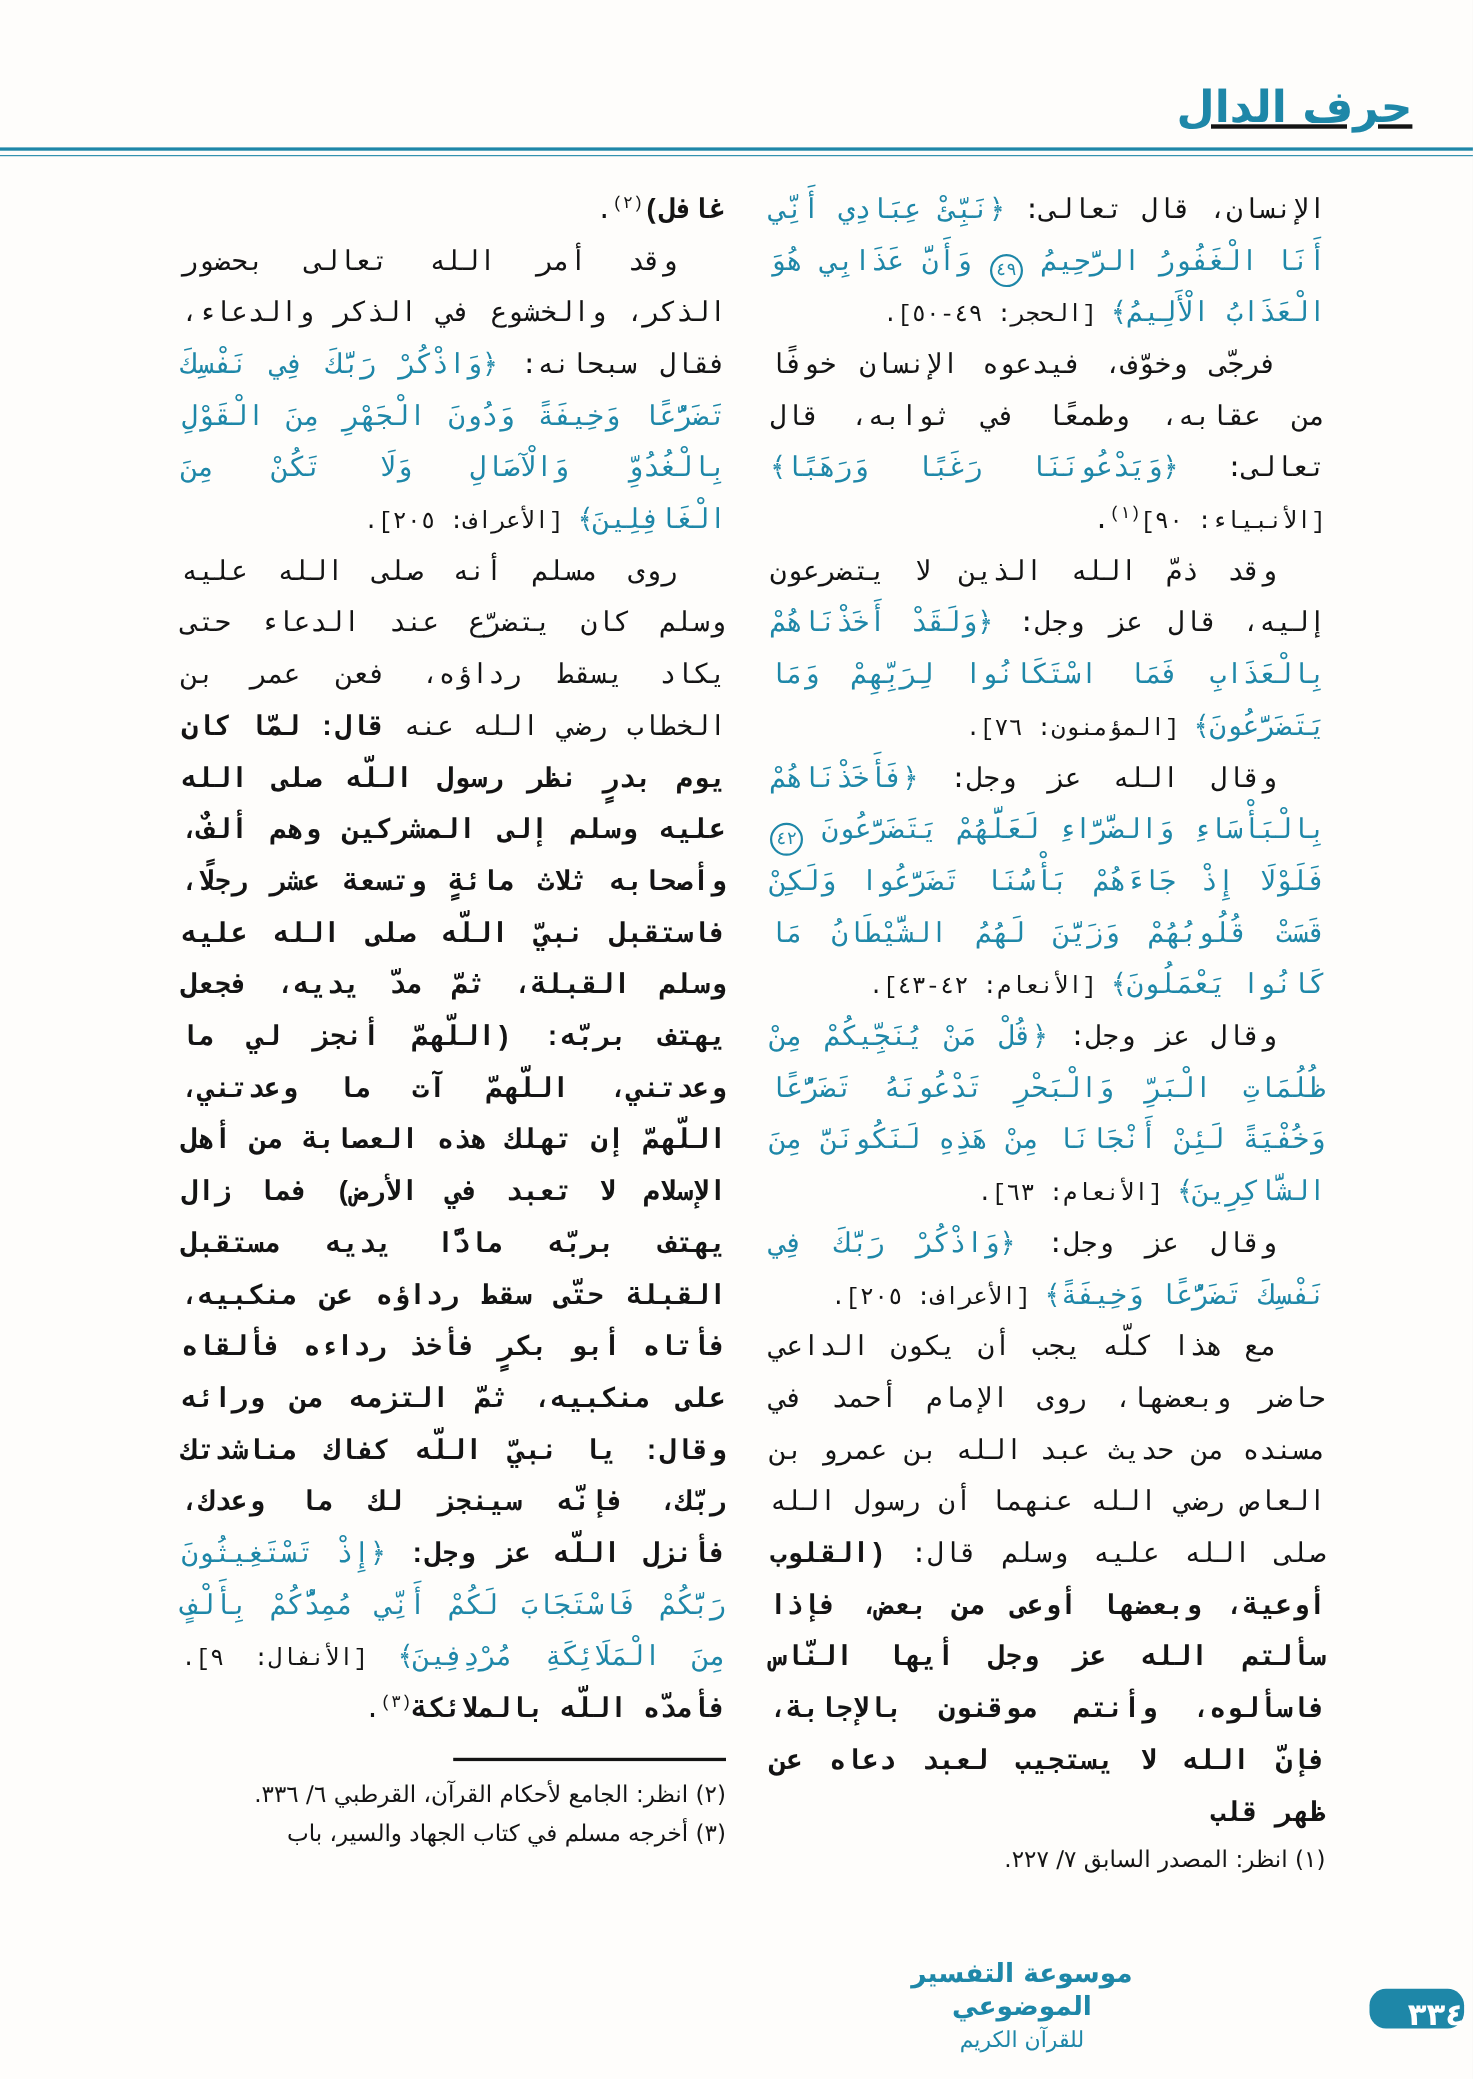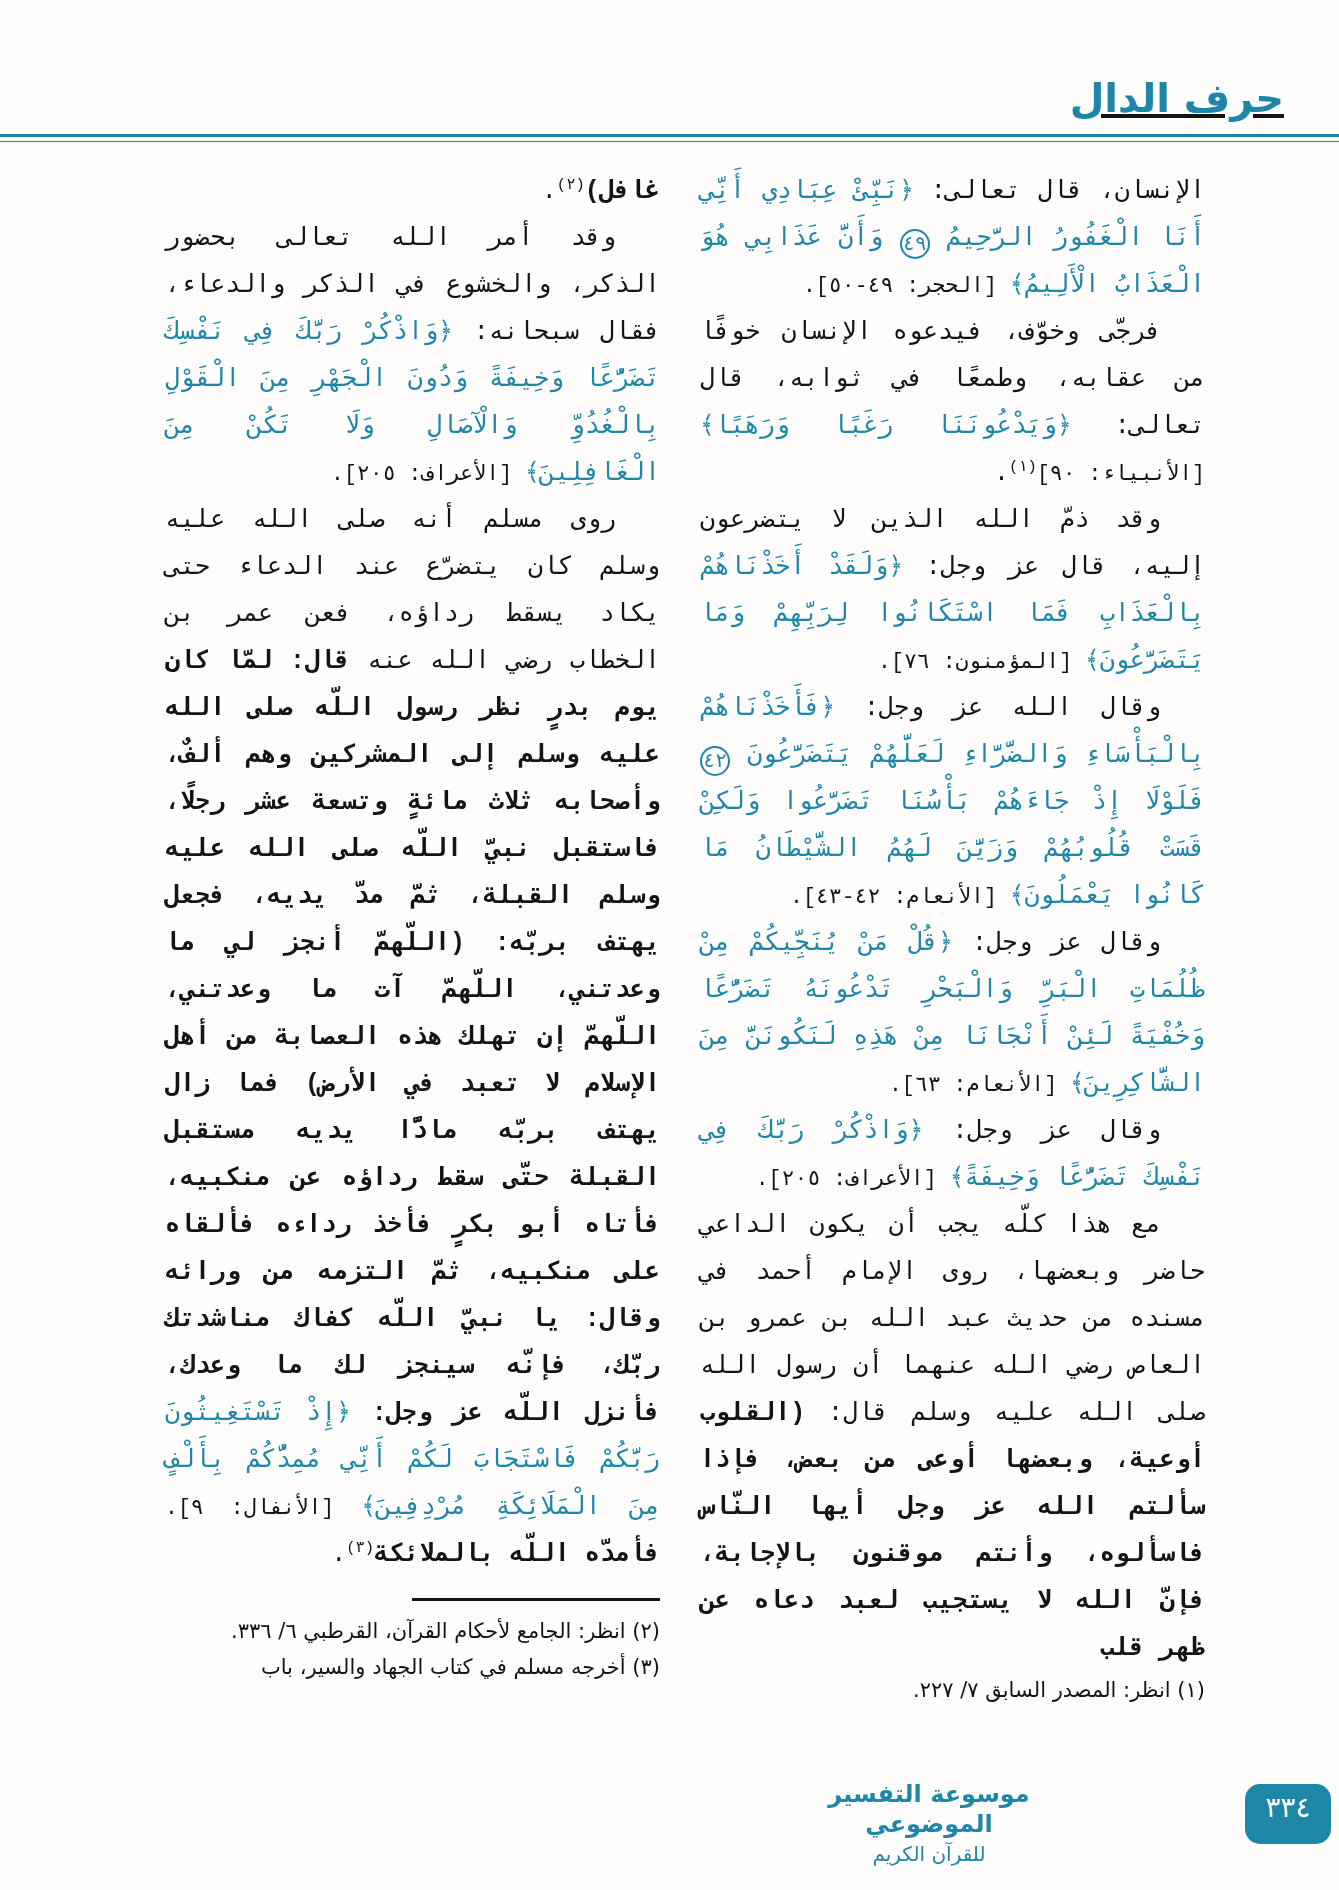--- a/index.html
+++ b/index.html
@@ -25,35 +25,35 @@
   .para{margin:0;padding:0;font-family:Liberation Mono, monospace;}
   .para.indent{text-indent:44px;}
   .seg-text{color:var(--ink);}
   .seg-bold{color:var(--ink);font-weight:bold;}
   .seg-verse{color:var(--accent);}
   .seg-ref{font-size:0.86em;}
   .fn-marker{font-size:0.62em;line-height:0;}
   .aya-num{
     display:inline-block;width:30px;height:30px;line-height:27px;
     border:2px solid var(--accent);border-radius:50%;
-    color:var(--accent);font-size:20px;text-align:center;
+    color:var(--accent);font-size:16px;text-align:center;
     vertical-align:-5px;text-indent:0;box-sizing:border-box;
   }
   .fn-rule{width:248px;border-top:3px solid var(--ink);margin:20px 0 12px;}
   .footnotes{font-size:21px;line-height:1.72;}
   .footnote{padding-right:42px;text-indent:-42px;text-align:justify;}
   .footnotes-right{}
   .logo{position:absolute;bottom:24px;right:292px;width:236px;text-align:center;color:var(--accent);}
   .logo-line1{font-size:24px;font-weight:bold;line-height:1.25;}
   .logo-line2{font-size:20px;letter-spacing:1px;margin-top:3px;}
   .page-badge{
     position:absolute;bottom:46px;right:8px;
-    width:86px;height:60px;border-radius:15px;
+    width:86px;height:36px;border-radius:15px;
     background:var(--accent);color:#ffffff;
-    font-size:28px;line-height:48px;text-align:center;font-weight:normal;
+    font-size:28px;line-height:48px;font-weight:bold;
   }
 </style>
 </head>
 <body>
 
 <div class="page" style="--accent: #1e87a8; --ink: #141414;">
 
   <div class="header">
     <div class="header-title">حرف الدال</div>
   </div>

